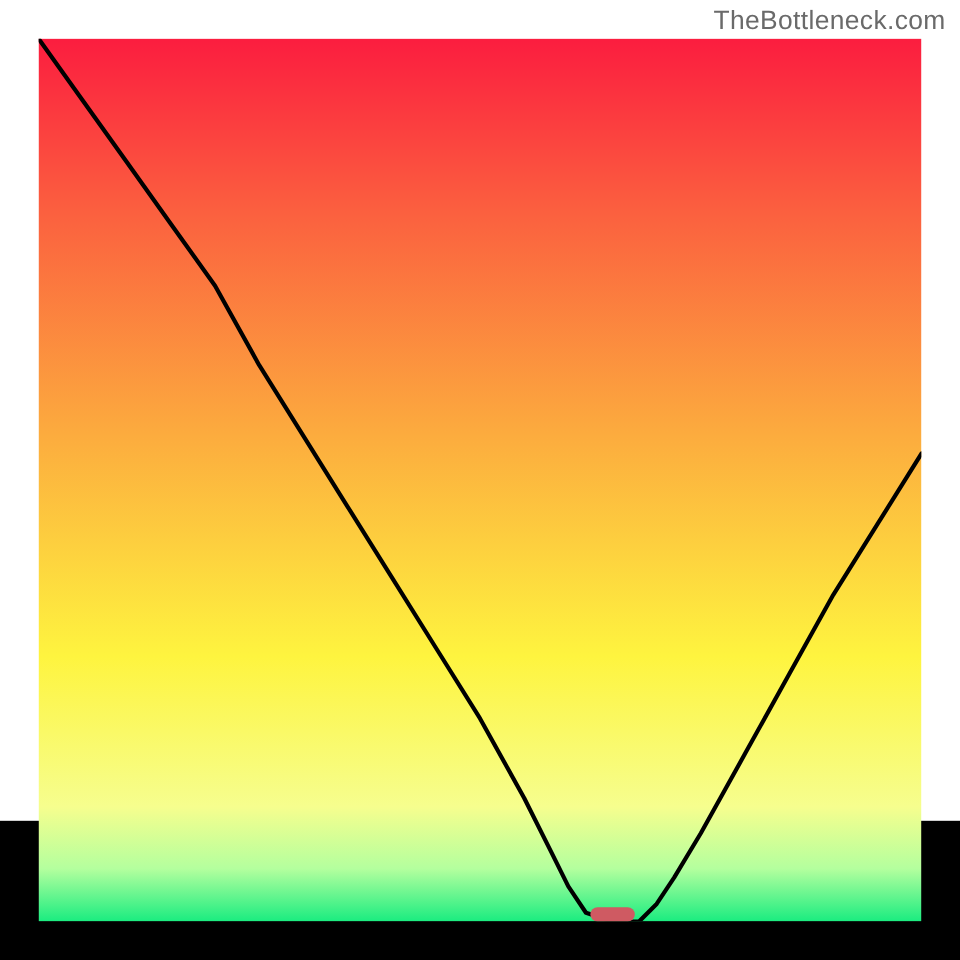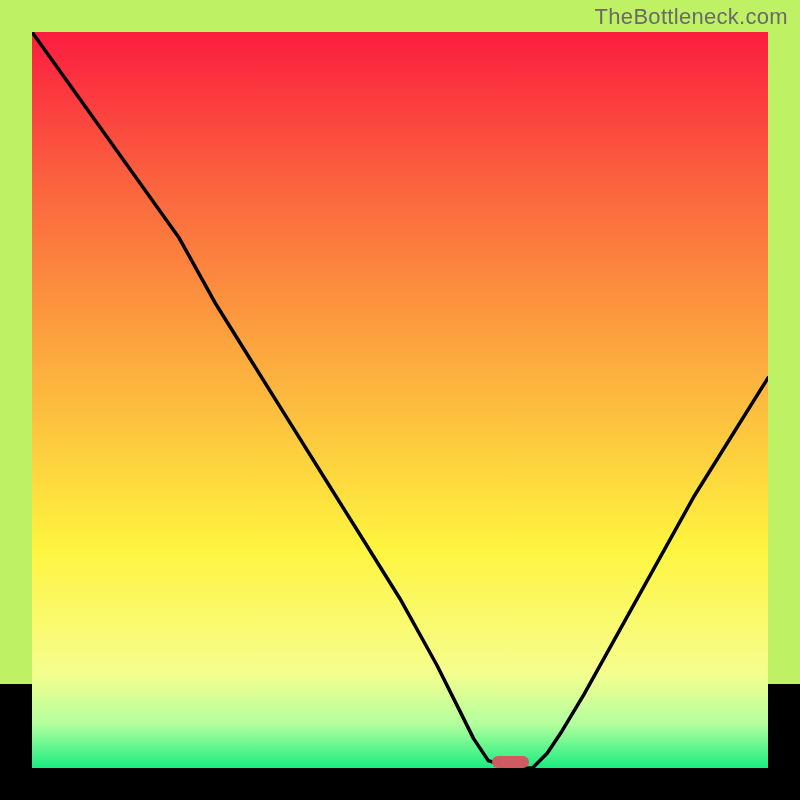--- a/index.html
+++ b/index.html
@@ -8,21 +8,21 @@
     width: 800px;
     height: 800px;
     background: #000;
     overflow: hidden;
     font-family: Arial, Helvetica, sans-serif;
   }
   .frame {
     position: relative;
     width: 800px;
     height: 684px;
-    background: #bef264;
+    background: #ffffff;
   }
   .watermark {
     position: absolute;
     top: 4px;
     right: 12px;
     color: #6a6a6a;
     font-size: 22px;
     font-weight: 500;
     letter-spacing: 0.3px;
     user-select: none;

